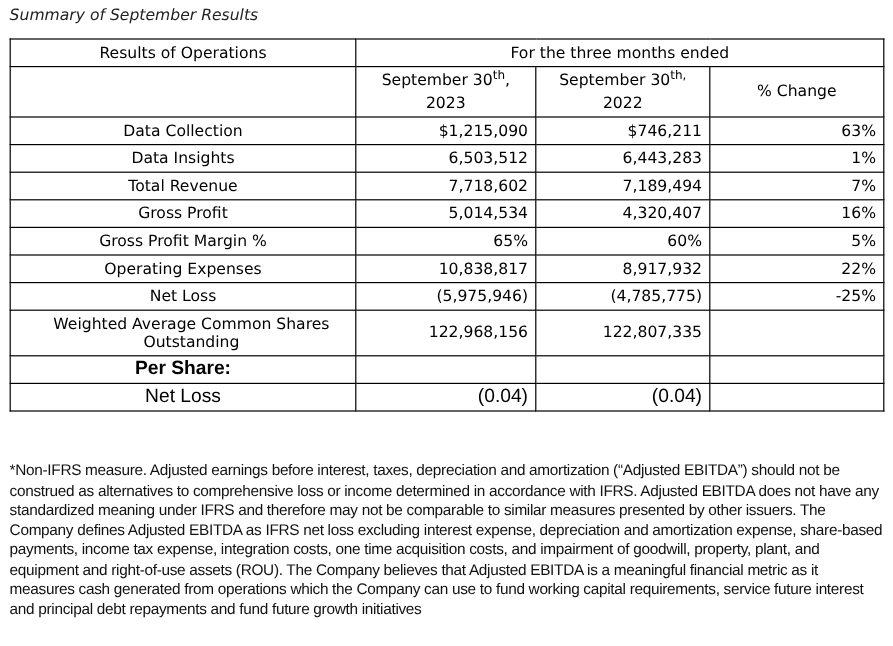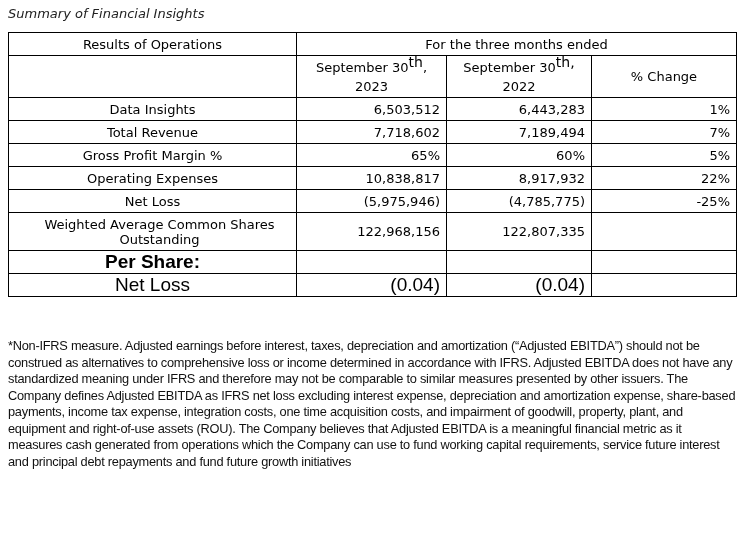--- a/index.html
+++ b/index.html
@@ -37,42 +37,42 @@
   td.lbl { text-align: center; padding-left: 4px; }
   td.num { text-align: right; }
   tr.hrow2 td {
     height: 41px;
     text-align: center;
     line-height: 19px;
   }
   tr.tall td { height: 37px; padding-left: 20px; }
   tr.narrow td {
     font-family: "Liberation Sans", sans-serif;
-    font-size: 19px;
+    font-size: 16px;
   }
   td.boldlbl { font-weight: bold; }
   sup {
-    font-size: 14px;
+    font-size: 10px;
     line-height: 0;
     vertical-align: super;
   }
   .footnote {
     margin: 41px 6px 0 8px;
     width: 730px;
     font-family: "Liberation Sans", sans-serif;
     font-size: 12.8px;
     line-height: 16.5px;
     letter-spacing: -0.25px;
     color: #111111;
   }
 </style>
 </head>
 <body>
 
-<div class="title">Summary of Financial Insights</div>
+<div class="title">Summary of September Results</div>
 
 <table class="fin">
   <colgroup>
     <col style="width:288px">
     <col style="width:150px">
     <col style="width:145px">
     <col style="width:145px">
   </colgroup>
 
   <tbody>
@@ -87,35 +87,47 @@
       <span>September 30</span><sup>th</sup><span>,</span><br>
       <span>2023</span>
     </td>
     <td>
       <span>September 30</span><sup>th,</sup><span></span><br>
       <span>2022</span>
     </td>
     <td>% Change</td>
   </tr>
 
+  <tr>
+    <td class="lbl">Data Collection</td>
+    <td class="num">$1,215,090</td>
+    <td class="num">$746,211</td>
+    <td class="num">63%</td>
+  </tr>
 
   <tr>
     <td class="lbl">Data Insights</td>
     <td class="num">6,503,512</td>
     <td class="num">6,443,283</td>
     <td class="num">1%</td>
   </tr>
 
   <tr>
     <td class="lbl">Total Revenue</td>
     <td class="num">7,718,602</td>
     <td class="num">7,189,494</td>
     <td class="num">7%</td>
   </tr>
 
+  <tr>
+    <td class="lbl">Gross Profit</td>
+    <td class="num">5,014,534</td>
+    <td class="num">4,320,407</td>
+    <td class="num">16%</td>
+  </tr>
 
   <tr>
     <td class="lbl">Gross Profit Margin %</td>
     <td class="num">65%</td>
     <td class="num">60%</td>
     <td class="num">5%</td>
   </tr>
 
   <tr>
     <td class="lbl">Operating Expenses</td>

